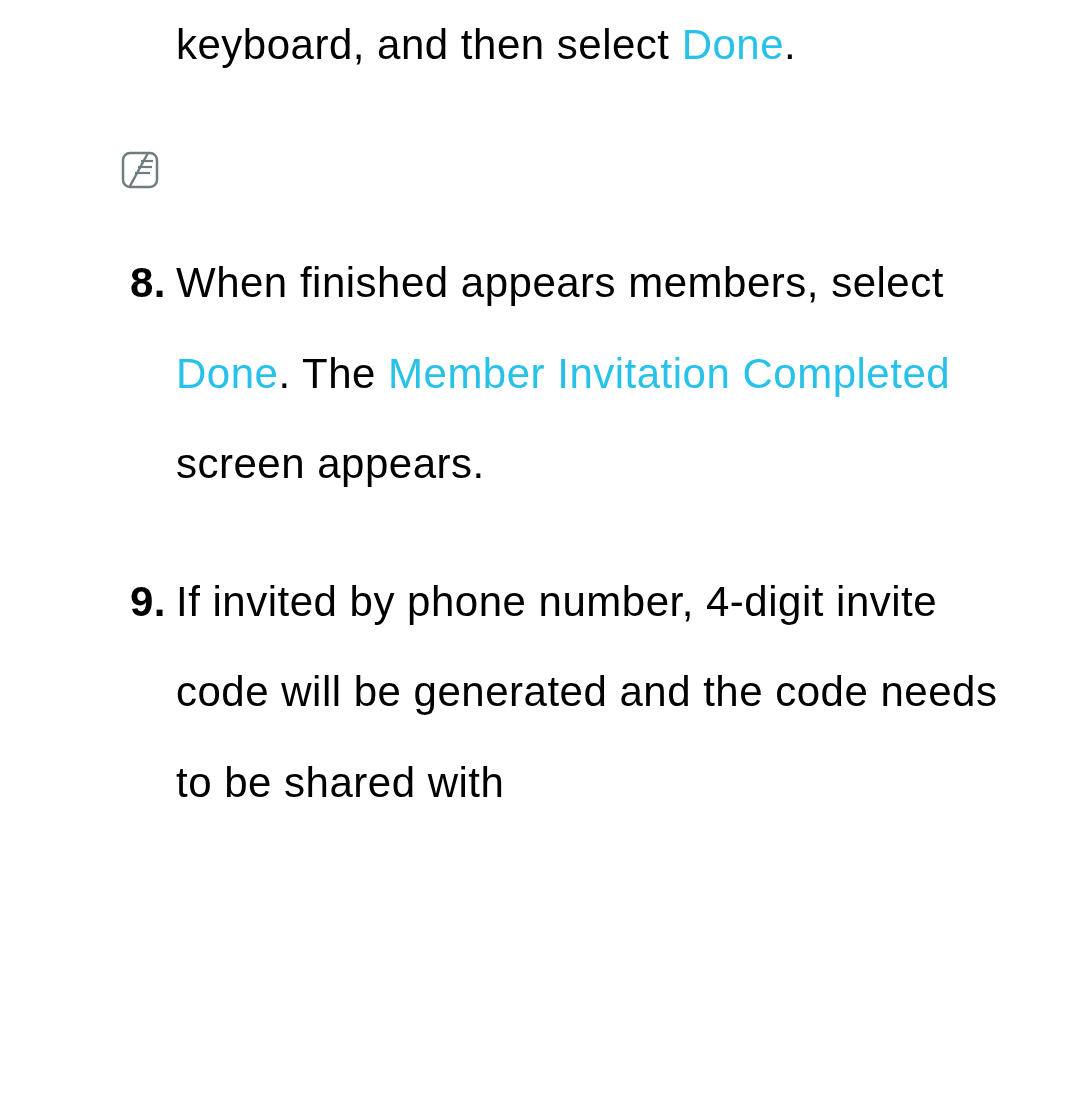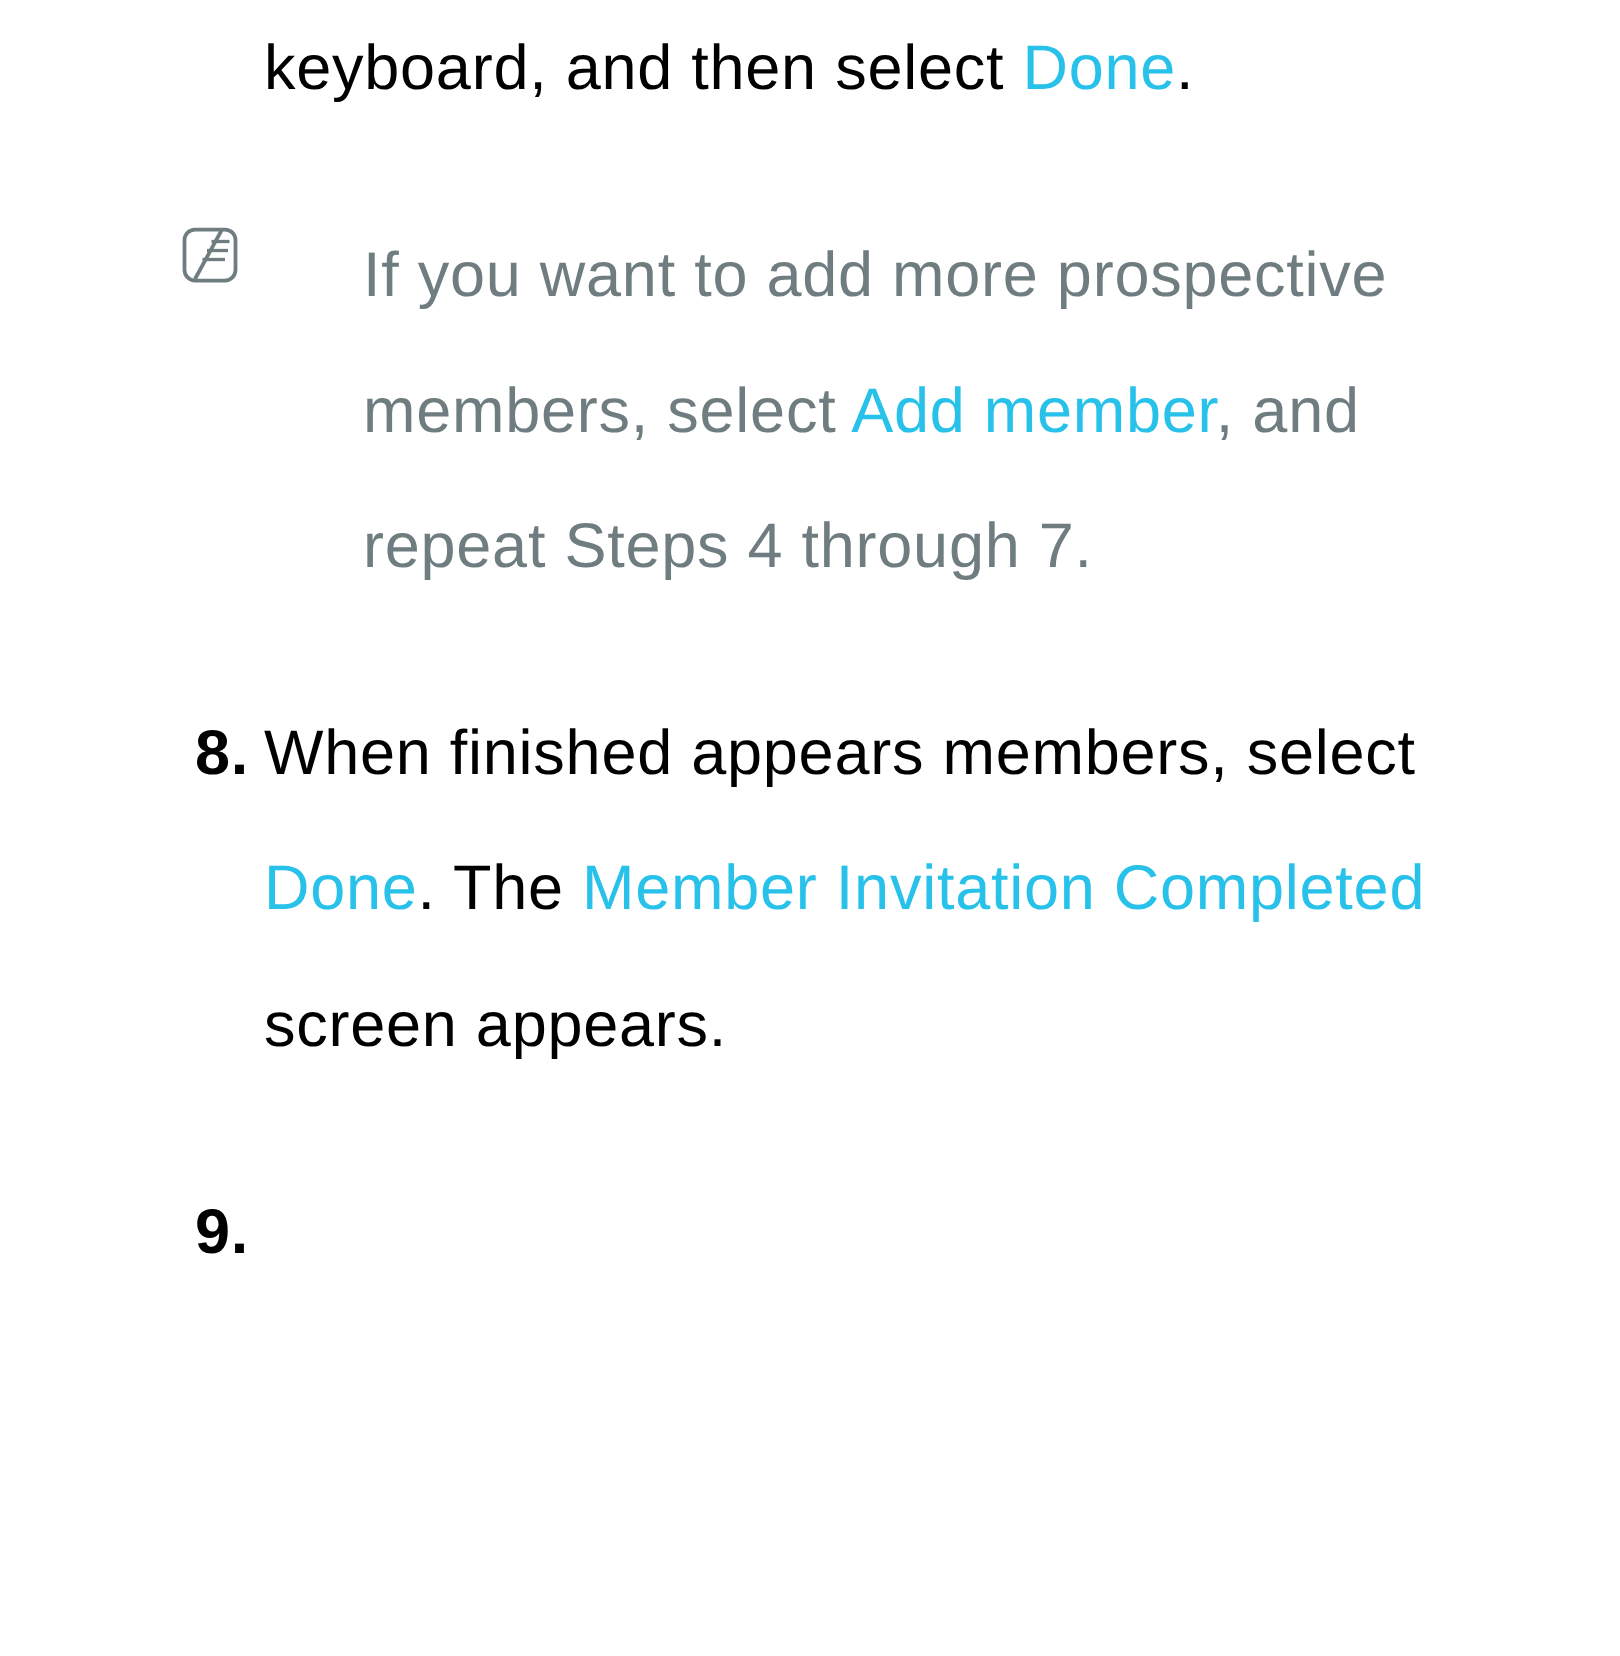--- a/index.html
+++ b/index.html
@@ -79,33 +79,33 @@
   <div class="row">
     <div class="marker-col note-icon-wrap">
       <svg class="note-svg" viewBox="0 0 40 40">
         <rect x="3" y="3" width="34" height="34" rx="7" ry="7" fill="none" stroke="#6f7d81" stroke-width="2.5"></rect>
         <path d="M28 3 L10 36" fill="none" stroke="#6f7d81" stroke-width="2.5"></path>
         <line x1="21" y1="11" x2="33" y2="11" stroke="#6f7d81" stroke-width="2.2"></line>
         <line x1="18" y1="17" x2="32" y2="17" stroke="#6f7d81" stroke-width="2.2"></line>
         <line x1="15" y1="23" x2="30" y2="23" stroke="#6f7d81" stroke-width="2.2"></line>
       </svg>
     </div>
-    <div class="body-col note-body">
-      <span>If you want to add more prospective members, select </span><span class="term">Add member</span><span>, and repeat Steps 4 through 7.</span>
-    </div>
   </div>
 
   <div class="row">
     <div class="marker-col">
       <span class="step-number">8.</span>
     </div>
     <div class="body-col">
       <span>When finished appears members, select </span><span class="term">Done</span><span>. The </span><span class="term">Member Invitation Completed</span><span> screen appears.</span>
     </div>
   </div>
 
   <div class="row" style="margin-bottom:0;">
     <div class="marker-col">
       <span class="step-number">9.</span>
     </div>
+    <div class="body-col">
+      <span>If invited by phone number, 4-digit invite code will be generated and the code needs to be shared with</span>
+    </div>
   </div>
 
 </div>
 
 </body></html>

